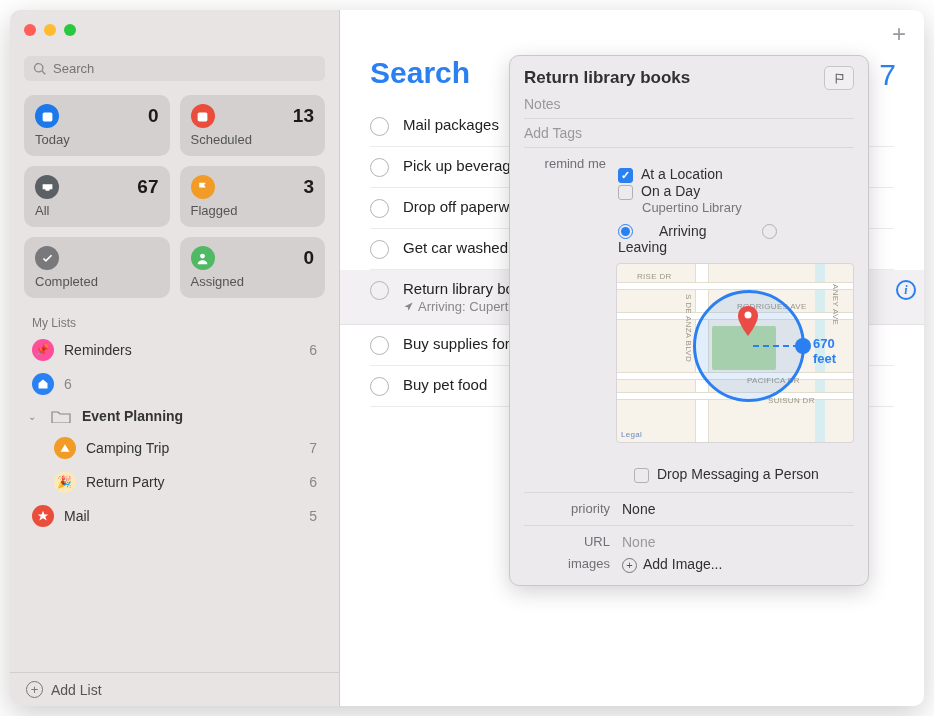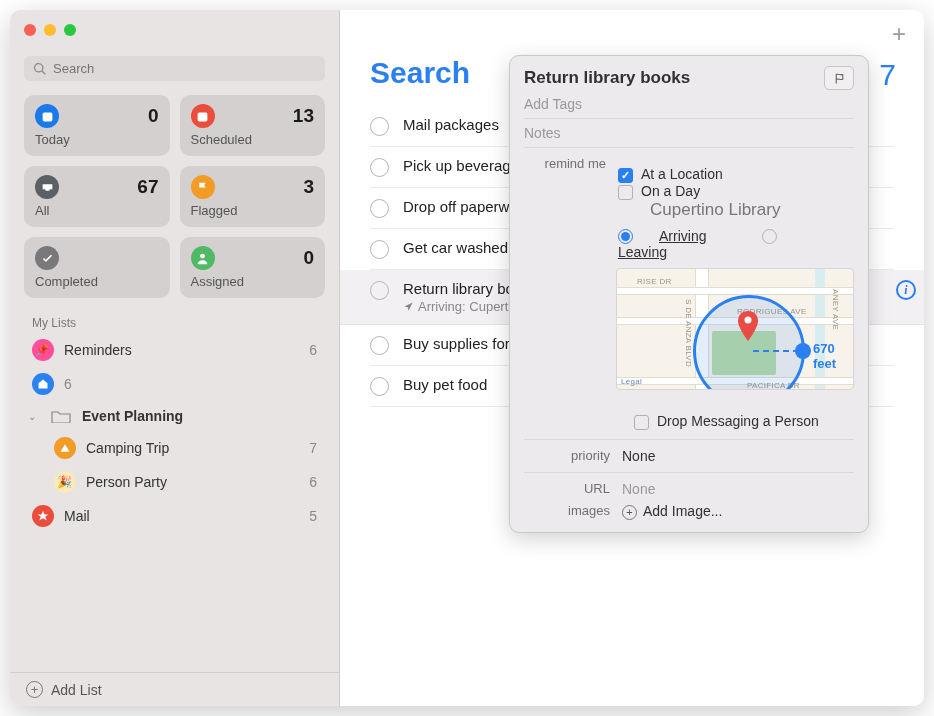--- a/index.html
+++ b/index.html
@@ -84,25 +84,25 @@
     .detail-row.noborder { border-bottom: none; }
     .detail-label { width: 98px; text-align: right; padding-right: 12px; color: #707074; font-size: 13px; }
     .detail-val { flex: 1; color: #313131; }
     .detail-val.muted { color: #9a989b; }
     .chk { width: 15px; height: 15px; border-radius: 3px; border: 1px solid #b2b0b3; display: inline-flex; align-items: center; justify-content: center; vertical-align: middle; margin-right: 8px; cursor: pointer; }
     .chk.checked { background: #2a7ff1; border-color: #2a7ff1; }
     .chk.checked::after { content: "✓"; color: #fff; font-size: 11px; font-weight: 700; }
     .radio2 { width: 15px; height: 15px; border-radius: 50%; border: 1px solid #b2b0b3; display: inline-flex; align-items: center; justify-content: center; vertical-align: middle; margin-right: 6px; cursor: pointer; }
     .radio2.checked { border-color: #2a7ff1; }
     .radio2.checked::after { content: ""; width: 9px; height: 9px; border-radius: 50%; background: #2a7ff1; }
-    .loc-sub { font-size: 17px; color: #777; margin-left: 32px; }
+    .loc-sub { font-size: 13px; color: #777; margin-left: 24px; }
     .arr-leave { margin: 8px 0 8px 0; }
-    .arr-leave span { margin-right: 26px; text-decoration: underline; }
-    
-    .map { margin-left: -2px; width: 238px; height: 122px; position: relative; background: #f7f3ea; border-radius: 4px; overflow: hidden; border: 1px solid #d7d5d8; }
+    .arr-leave span { margin-right: 26px; }
+    
+    .map { margin-left: -2px; width: 238px; height: 180px; position: relative; background: #f7f3ea; border-radius: 4px; overflow: hidden; border: 1px solid #d7d5d8; }
     .map-road-v { position: absolute; left: 78px; top: 0; bottom: 0; width: 14px; background: #fff; border-left: 1px solid #e2decf; border-right: 1px solid #e2decf; }
     .map-road-v2 { position: absolute; left: 198px; top: 0; bottom: 0; width: 10px; background: #d7edef; }
     .map-road-h { position: absolute; left: 0; right: 0; height: 8px; background: #fff; border-top: 1px solid #e2decf; border-bottom: 1px solid #e2decf; }
     .map-park { position: absolute; left: 95px; top: 62px; width: 64px; height: 44px; background: #b8dca4; border-radius: 2px; }
     .map-text { position: absolute; font-size: 8px; color: #9b9684; letter-spacing: 0.3px; white-space: nowrap; }
     .map-text.v { writing-mode: vertical-rl; }
     .geofence { position: absolute; left: 76px; top: 26px; width: 112px; height: 112px; border-radius: 50%; border: 3px solid #2a7ff1; background: rgba(42,127,241,0.13); }
     .pin { position: absolute; left: 120px; top: 42px; width: 22px; height: 30px; }
     .pin svg { width: 22px; height: 30px; }
     .handle { position: absolute; left: 178px; top: 74px; width: 16px; height: 16px; border-radius: 50%; background: #2a7ff1; cursor: pointer; }
@@ -236,21 +236,21 @@
               <path d="M8 3l6 10H2z"></path>
             </svg>
           </div>
         <div class="li-label">Camping Trip</div>
         <div class="li-count">7</div>
       </div>
       <div class="list-row child">
         <div class="li-icon li-party">
             <span class="small-emoji">🎉</span>
           </div>
-        <div class="li-label">Person Party</div>
+        <div class="li-label">Return Party</div>
         <div class="li-count">6</div>
       </div>
       <div class="list-row">
         <div class="li-icon li-red">
             <svg viewBox="0 0 16 16">
               <path d="M8 1l2 5h5l-4 3 2 5-5-3-5 3 2-5-4-3h5z"></path>
             </svg>
           </div>
         <div class="li-label">Mail</div>
         <div class="li-count">5</div>
@@ -314,22 +314,22 @@
   <div class="detail">
     <div class="detail-inner">
       <div class="detail-title-row">
         <div class="detail-title">Return library books</div>
         <div class="flag-box">
           <svg viewBox="0 0 16 16">
               <path d="M4 2v12M4 3c3-1 5 1 8 0v6c-3 1-5-1-8 0"></path>
             </svg>
         </div>
       </div>
+      <div class="detail-field">Notes</div>
       <div class="detail-field">Add Tags</div>
-      <div class="detail-field">Notes</div>
 
       <div class="detail-row noborder" style="padding-bottom:8px;">
         <div class="detail-label">remind me</div>
         <div class="detail-val">
           <div style="margin-top:10px;"><span class="chk checked"></span><span>At a Location</span></div>
           <div><span class="chk"></span><span>On a Day</span></div>
           <div class="loc-sub">Cupertino Library</div>
           <div class="arr-leave">
             <span><span class="radio2 checked"></span><span>Arriving</span></span>
             <span><span class="radio2"></span><span>Leaving</span></span>

